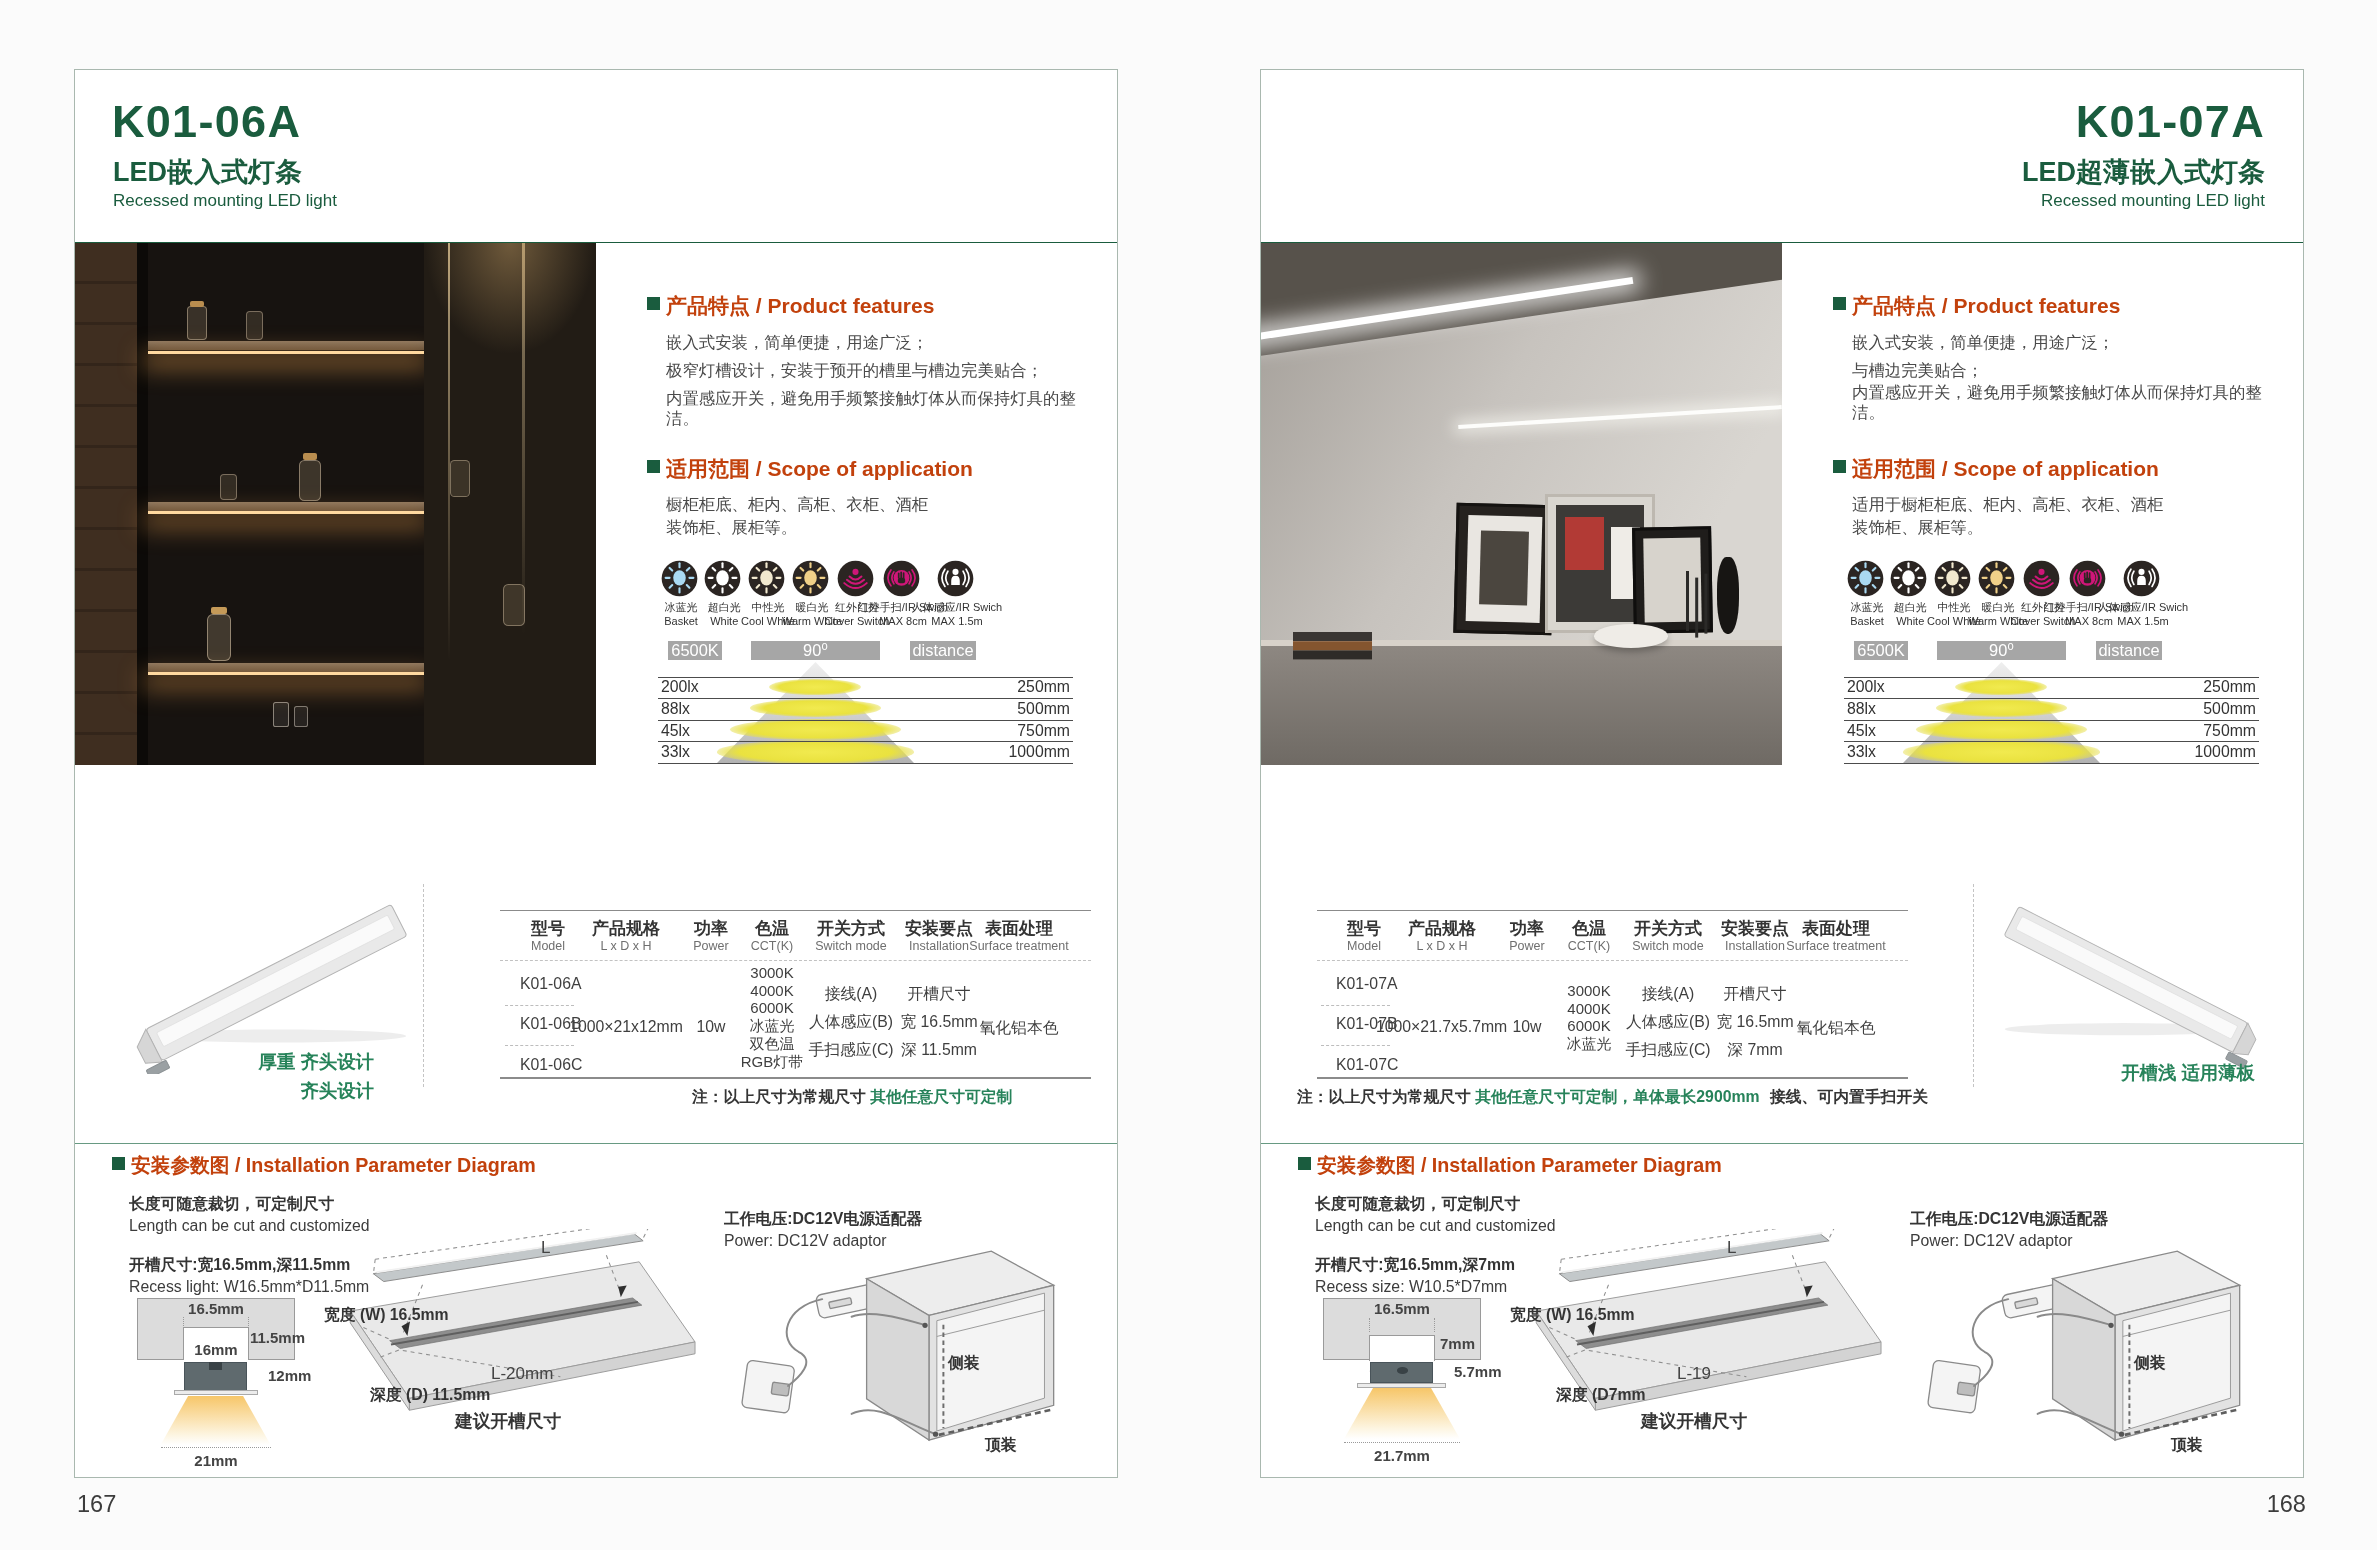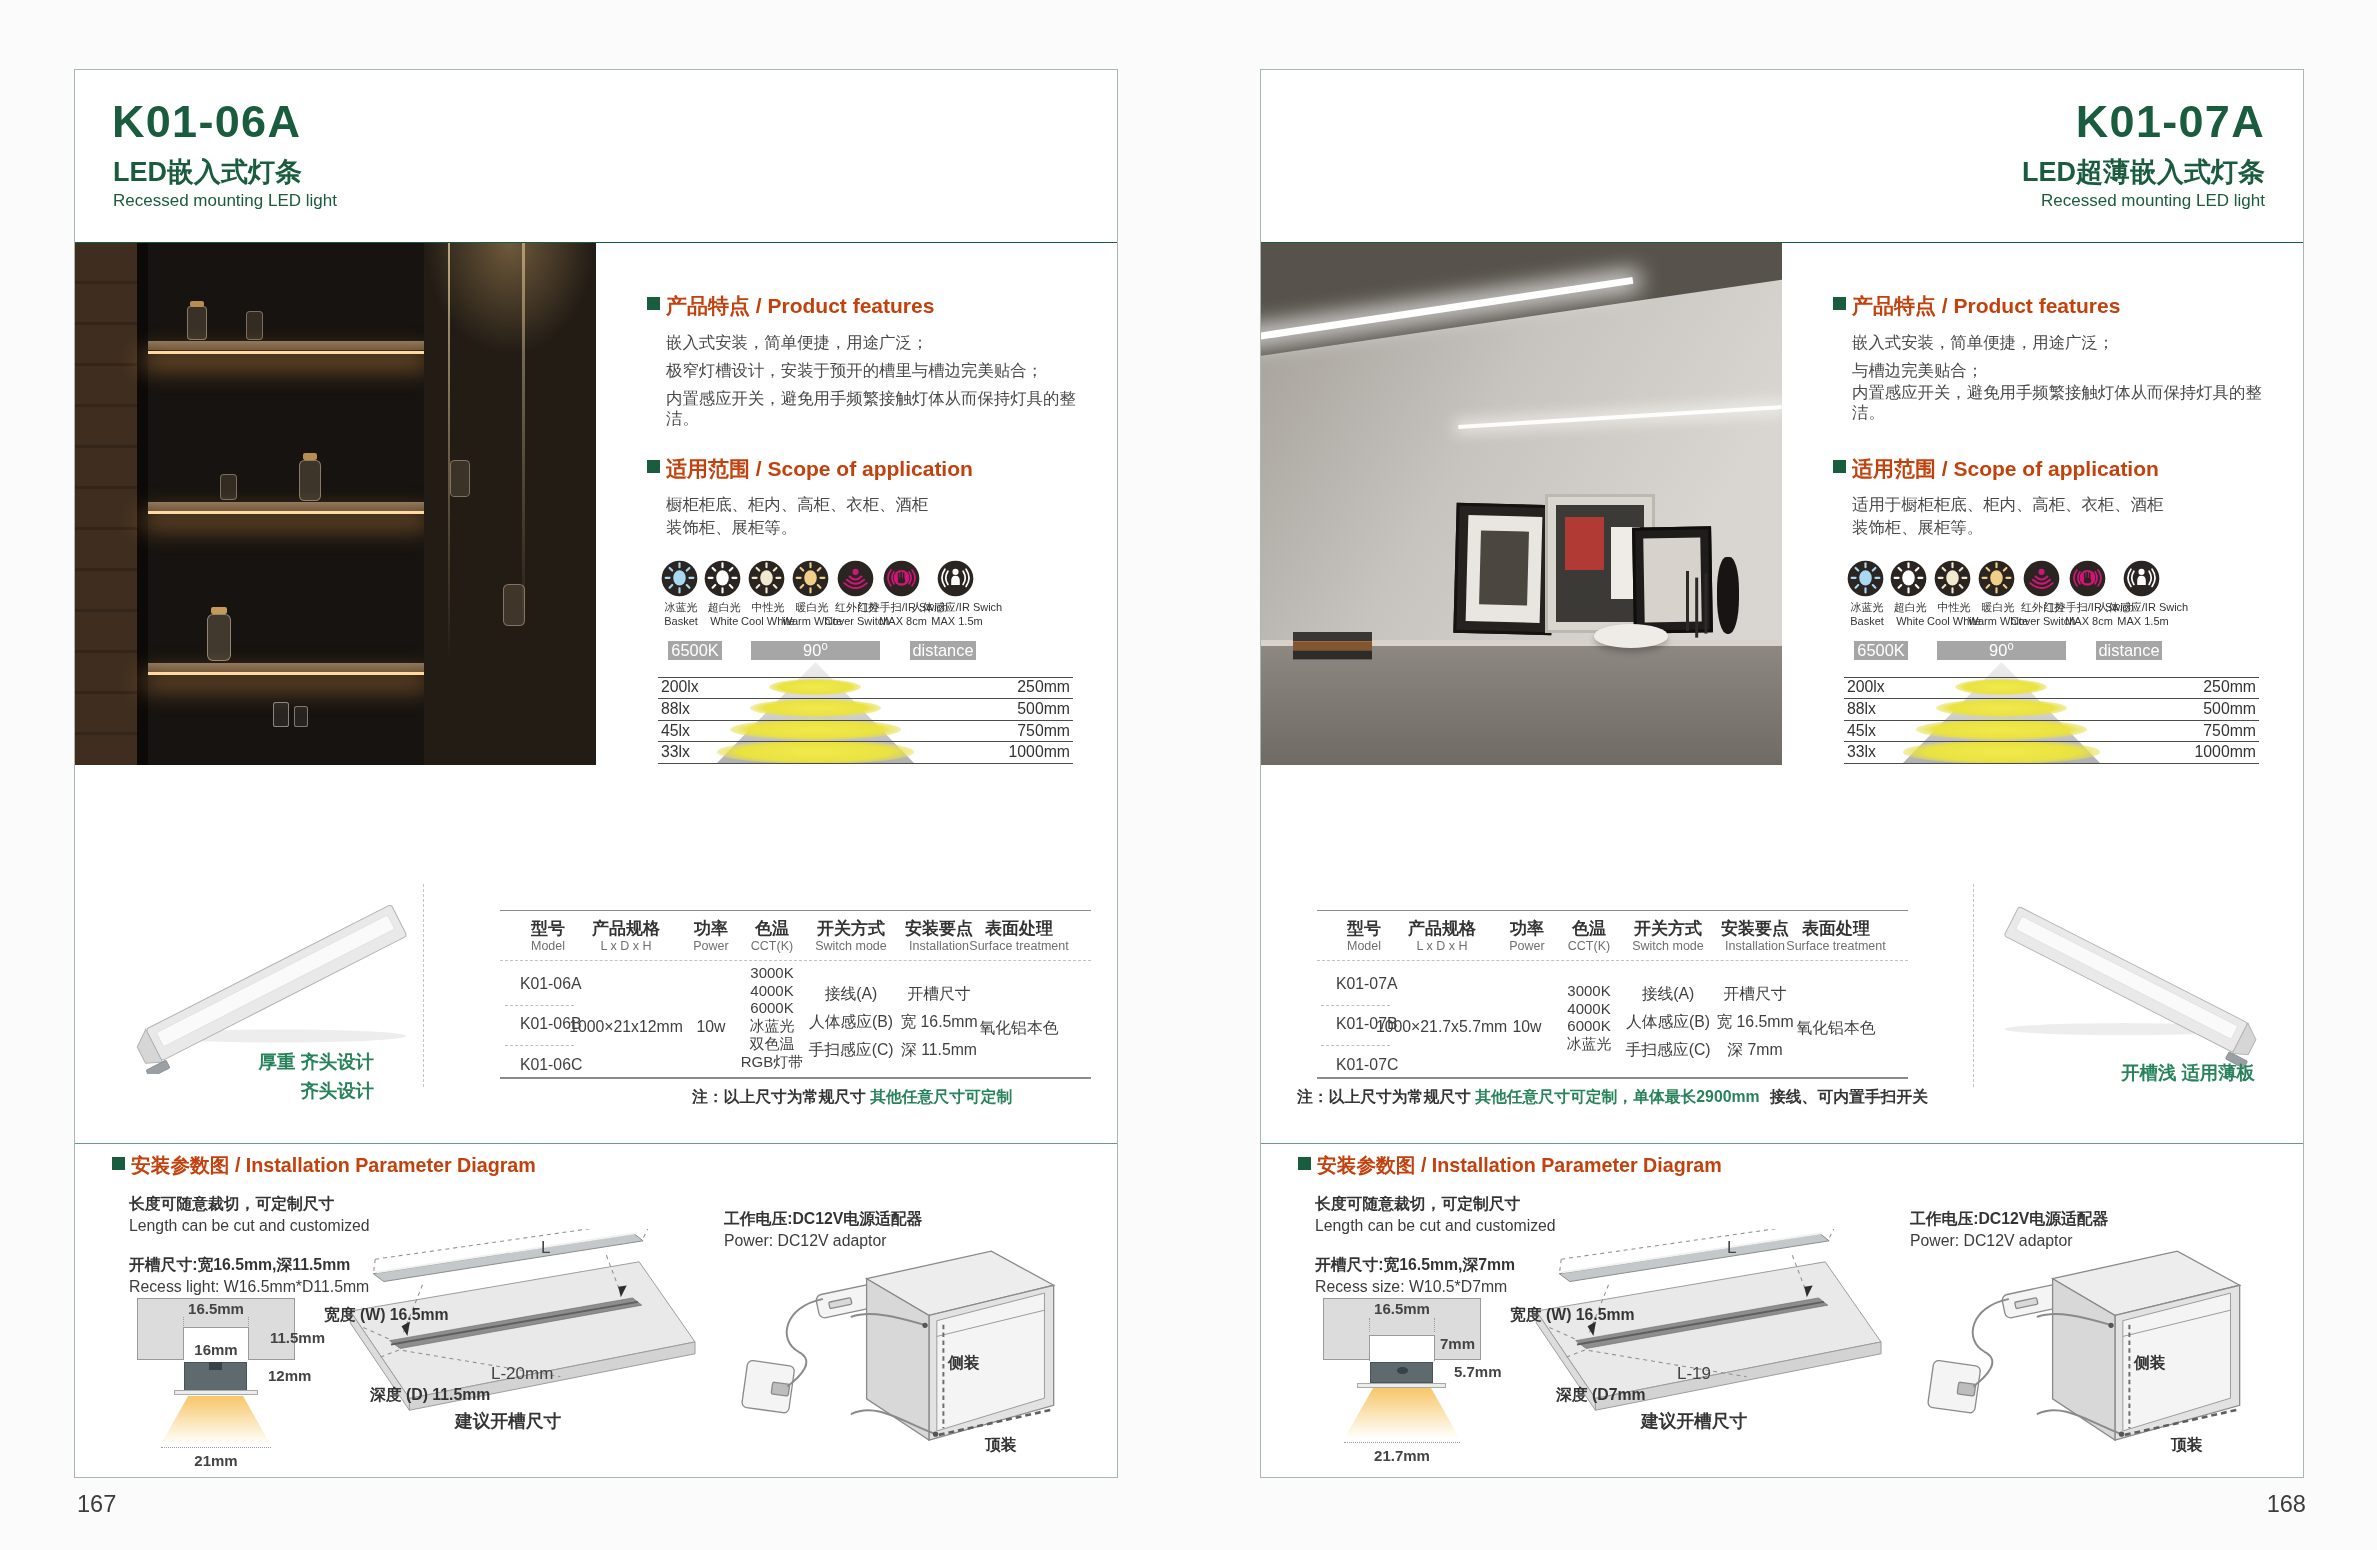--- a/index.html
+++ b/index.html
@@ -380,21 +380,21 @@
   <div class="abs instxtb" style="left:54px;top:1185px">开槽尺寸:宽16.5mm,深11.5mm</div>
   <div class="abs instxt" style="left:54px;top:1208px">Recess light: W16.5mm*D11.5mm</div>
 
   <div class="abs" style="left:62px;top:1218px;width:203px;height:190px">
     <div class="abs" style="left:0;top:9.8px;width:158px;height:62px;background:#dcdcdc;border:0.7px solid #9a9a9a"></div>
     <div class="abs" style="left:46px;top:39px;width:66px;height:33px;background:#fff;border-left:0.7px solid #9a9a9a;border-right:0.7px solid #9a9a9a;border-top:0.7px solid #9a9a9a"></div>
     <div class="abs dim dimc" style="left:46px;top:11.8px;width:66px">16.5mm</div>
     <div class="abs vdot" style="left:46px;top:29px;height:10.5px"></div>
     <div class="abs vdot" style="left:111px;top:29px;height:10.5px"></div>
     <div class="abs dim dimc" style="left:46px;top:53px;width:66px">16mm</div>
-    <div class="abs dim" style="left:133px;top:41px">11.5mm</div>
+    <div class="abs dim" style="left:113px;top:41px">11.5mm</div>
     <div class="abs" style="left:47px;top:74px;width:63px;height:29px;background:#5f6a6e;border:0.7px solid #49545a"></div>
     <div class="abs" style="left:72px;top:74px;width:13px;height:7.9px;background:#394246"></div>
     <div class="abs" style="left:37px;top:102px;width:84px;height:4.6px;background:#ececec;border:0.7px solid #a9a9a9"></div>
     <div class="abs dim" style="left:131px;top:79px">12mm</div>
     <div class="abs" style="left:23.6px;top:108px;width:110px;height:49px;clip-path:polygon(25% 0,75% 0,100% 100%,0 100%);background:linear-gradient(180deg,rgba(245,188,78,.85),rgba(247,217,140,.25) 80%,rgba(247,217,140,0))"></div>
     <div class="abs hdot" style="left:23.6px;top:159px;width:110px"></div>
     <div class="abs dim dimc" style="left:46px;top:164px;width:66px">21mm</div>
   </div>
 
   <div class="abs" style="left:249px;top:1159px;width:394px;height:203px">

